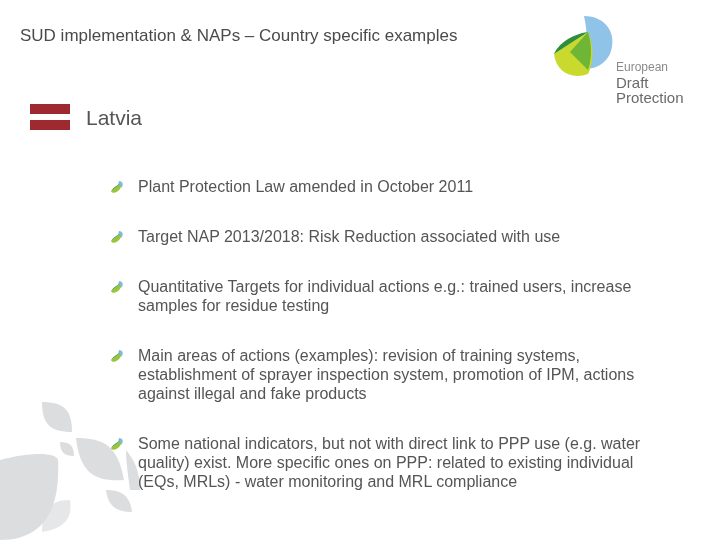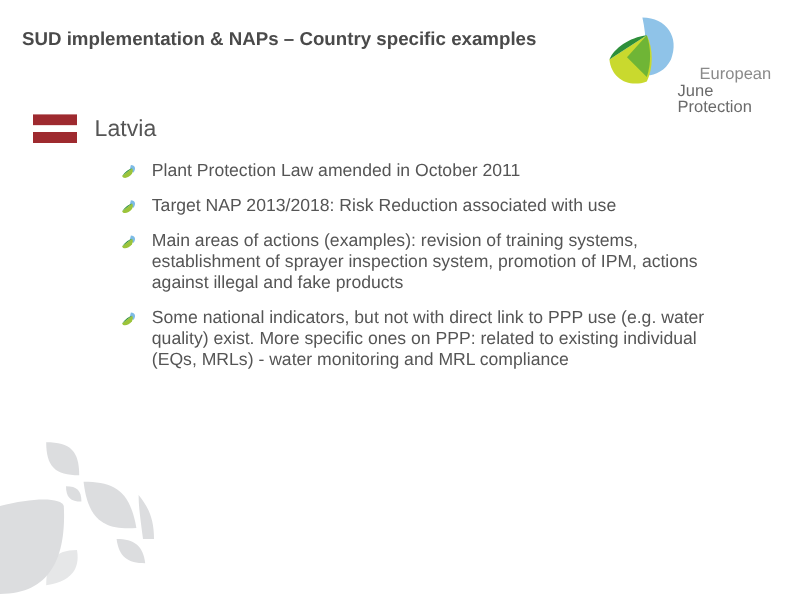--- a/index.html
+++ b/index.html
@@ -1,46 +1,46 @@
 <!DOCTYPE html>
 <html><head>
 <meta charset="utf-8">
 <style>
   html,body{margin:0;padding:0;}
   body{width:720px;height:540px;position:relative;overflow:hidden;background:#ffffff;font-family:"Liberation Sans",sans-serif;color:#555555;}
-  .title{position:absolute;left:20px;top:26px;font-size:17px;font-weight:bold;color:#4a4a4a;white-space:nowrap;}
+  .title{position:absolute;left:20px;top:26px;font-size:17px;font-weight:normal;color:#4a4a4a;white-space:nowrap;}
   .logo{position:absolute;left:548px;top:14px;width:170px;height:80px;}
   .logo-mark{position:absolute;left:0;top:0;}
   .logo-text{position:absolute;left:68px;top:46px;line-height:15px;}
-  .logo-line1{display:block;font-size:15px;color:#8a8a8a;margin-left:20px;}
+  .logo-line1{display:block;font-size:12px;color:#8a8a8a;}
   .logo-line2{display:block;font-size:15px;color:#6a6a6a;}
   .flag{position:absolute;left:30px;top:104px;width:40px;height:26px;}
   .flag .r{height:10px;background:#9e2a2f;}
   .flag .w{height:6px;background:#ffffff;}
   .country{position:absolute;left:86px;top:106px;font-size:21px;color:#555555;}
   .bullets{position:absolute;left:110px;top:146px;width:560px;margin:0;padding:0;list-style:none;}
-  .bullets li{position:relative;padding-left:28px;font-size:16px;line-height:19px;color:#555555;margin-bottom:13px;}
+  .bullets li{position:relative;padding-left:28px;font-size:16px;line-height:19px;color:#555555;margin-bottom:13px;margin-top:31px;}
   .bullet-icon{position:absolute;left:0;top:3px;width:14px;height:14px;}
   .deco{position:absolute;left:0;top:400px;width:140px;height:140px;}
 </style>
 </head>
 <body>
 
 <div class="title">SUD implementation &amp; NAPs – Country specific examples</div>
 
 <div class="logo">
   <svg class="logo-mark" width="70" height="70" viewBox="0 0 70 70">
     <path d="M36 2 C58 2 70 20 62 40 C56 52 44 56 36 54 C40 38 40 20 36 2 Z" fill="#8fc3e8"></path>
     <path d="M40 18 L6 40 C8 58 24 66 40 60 C46 48 46 30 40 18 Z" fill="#c9d92e"></path>
     <path d="M40 18 L6 40 C10 30 24 20 40 18 Z" fill="#2e8f3a"></path>
     <path d="M40 18 C44 30 44 44 40 56 L22 38 Z" fill="#6fb536"></path>
   </svg>
   <div class="logo-text">
     <span class="logo-line1">European</span>
-    <span class="logo-line2">June Protection</span>
+    <span class="logo-line2">Draft Protection</span>
   </div>
 </div>
 
 <div class="flag">
   <div class="r"></div>
     <div class="w"></div>
     <div class="r"></div>
 </div>
 <div class="country">Latvia</div>
 
@@ -60,20 +60,28 @@
         <path d="M10 4 L1 11 C4 7 7 5 10 4 Z" fill="#2e8f3a"></path>
       </svg>
     <span>Target NAP 2013/2018: Risk Reduction associated with use</span>
   </li>
   <li>
     <svg class="bullet-icon" viewBox="0 0 14 14">
         <path d="M9 1 C13 1 14 5 11 8 L8 5 Z" fill="#7dbbe6"></path>
         <path d="M10 4 L1 11 C2 14 7 13 10 9 C11 7 11 5 10 4 Z" fill="#9cc43a"></path>
         <path d="M10 4 L1 11 C4 7 7 5 10 4 Z" fill="#2e8f3a"></path>
       </svg>
+    <span>Quantitative Targets for individual actions e.g.: trained users, increase samples for residue testing</span>
+  </li>
+  <li>
+    <svg class="bullet-icon" viewBox="0 0 14 14">
+        <path d="M9 1 C13 1 14 5 11 8 L8 5 Z" fill="#7dbbe6"></path>
+        <path d="M10 4 L1 11 C2 14 7 13 10 9 C11 7 11 5 10 4 Z" fill="#9cc43a"></path>
+        <path d="M10 4 L1 11 C4 7 7 5 10 4 Z" fill="#2e8f3a"></path>
+      </svg>
     <span>Main areas of actions (examples): revision of training systems, establishment of sprayer inspection system, promotion of IPM, actions against illegal and fake products</span>
   </li>
   <li>
     <svg class="bullet-icon" viewBox="0 0 14 14">
         <path d="M9 1 C13 1 14 5 11 8 L8 5 Z" fill="#7dbbe6"></path>
         <path d="M10 4 L1 11 C2 14 7 13 10 9 C11 7 11 5 10 4 Z" fill="#9cc43a"></path>
         <path d="M10 4 L1 11 C4 7 7 5 10 4 Z" fill="#2e8f3a"></path>
       </svg>
     <span>Some national indicators, but not with direct link to PPP use (e.g. water quality) exist. More specific ones on PPP:  related to existing individual (EQs, MRLs) - water monitoring and MRL compliance</span>
   </li>

